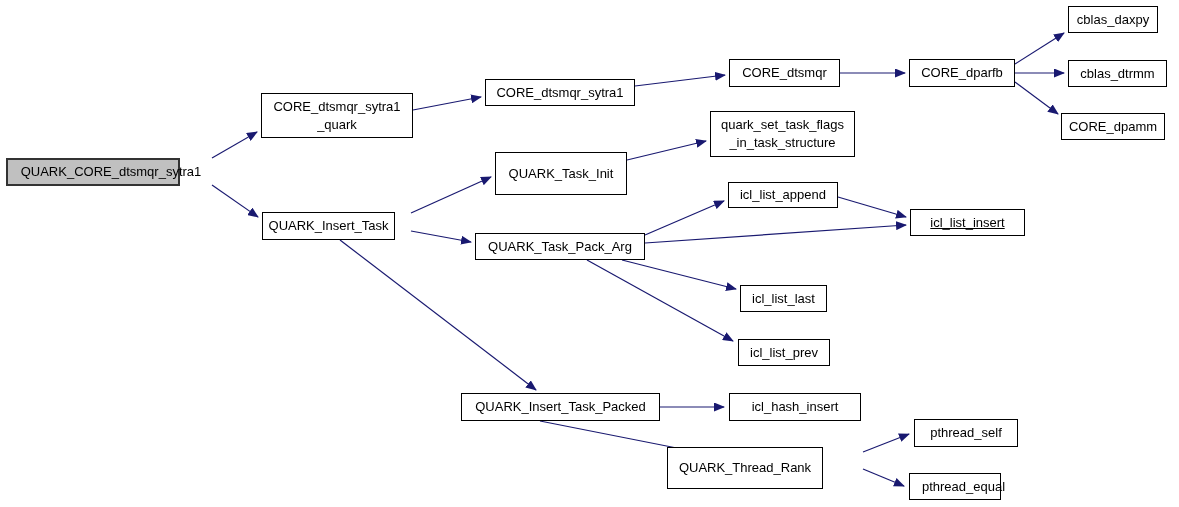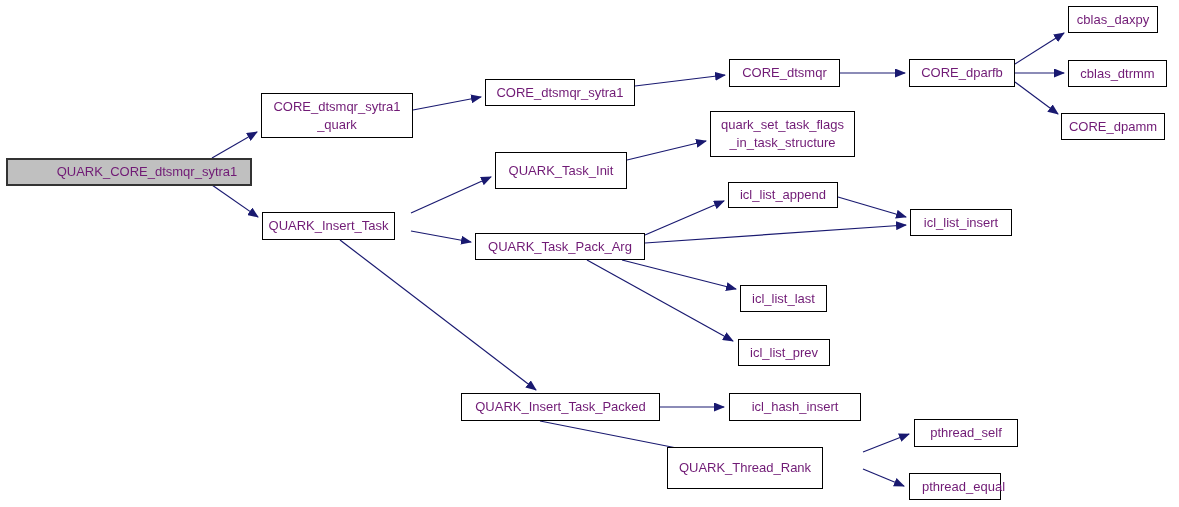--- a/index.html
+++ b/index.html
@@ -27,21 +27,21 @@
     left: 0;
     top: 0;
     width: 100%;
     height: 100%;
   }
   .node {
     position: absolute;
     box-sizing: border-box;
     background: #ffffff;
     border: 1px solid #000000;
-    color: #701a75;
+    color: #000000;
     font-size: 13px;
     line-height: 18px;
     display: flex;
     flex-direction: column;
     align-items: center;
     justify-content: center;
     white-space: nowrap;
     text-align: center;
     cursor: pointer;
   }
@@ -80,21 +80,21 @@
       <line x1="645" y1="243" x2="906" y2="225" stroke="#191970" stroke-width="1.2" marker-end="url(#arrowhead)"></line>
       <line x1="622" y1="260" x2="736" y2="289" stroke="#191970" stroke-width="1.2" marker-end="url(#arrowhead)"></line>
       <line x1="587" y1="260" x2="733" y2="341" stroke="#191970" stroke-width="1.2" marker-end="url(#arrowhead)"></line>
       <line x1="838" y1="197" x2="906" y2="217" stroke="#191970" stroke-width="1.2" marker-end="url(#arrowhead)"></line>
       <line x1="660" y1="407" x2="724" y2="407" stroke="#191970" stroke-width="1.2" marker-end="url(#arrowhead)"></line>
       <line x1="540" y1="421" x2="702" y2="453" stroke="#191970" stroke-width="1.2" marker-end="url(#arrowhead)"></line>
       <line x1="863" y1="452" x2="909" y2="434" stroke="#191970" stroke-width="1.2" marker-end="url(#arrowhead)"></line>
       <line x1="863" y1="469" x2="904" y2="486" stroke="#191970" stroke-width="1.2" marker-end="url(#arrowhead)"></line>
     </svg>
   <div id="node-layer" class="node-layer">
-      <div class="node root" style="left: 6px; top: 158px; width: 246px; height: 28px; padding-left: 36px;">
+      <div class="node root" style="left: 6px; top: 158px; width: 174px; height: 28px; padding-left: 36px;">
         <span>QUARK_CORE_dtsmqr_sytra1</span>
       </div>
       <div class="node" style="left: 261px; top: 93px; width: 152px; height: 45px;">
         <span>CORE_dtsmqr_sytra1</span>
         <span>_quark</span>
       </div>
       <div class="node" style="left: 485px; top: 79px; width: 150px; height: 27px;">
         <span>CORE_dtsmqr_sytra1</span>
       </div>
       <div class="node" style="left: 729px; top: 59px; width: 111px; height: 28px;">
@@ -109,33 +109,33 @@
       <div class="node" style="left: 1068px; top: 60px; width: 99px; height: 27px;">
         <span>cblas_dtrmm</span>
       </div>
       <div class="node" style="left: 1061px; top: 113px; width: 104px; height: 27px; justify-content: center;">
         <span>CORE_dpamm</span>
       </div>
       <div class="node" style="left: 710px; top: 111px; width: 145px; height: 46px;">
         <span>quark_set_task_flags</span>
         <span>_in_task_structure</span>
       </div>
-      <div class="node" style="left: 495px; top: 152px; width: 132px; height: 37px; align-items: center;">
+      <div class="node" style="left: 495px; top: 152px; width: 132px; height: 43px; align-items: center;">
         <span>QUARK_Task_Init</span>
       </div>
       <div class="node" style="left: 262px; top: 212px; width: 133px; height: 28px;">
         <span>QUARK_Insert_Task</span>
       </div>
       <div class="node" style="left: 475px; top: 233px; width: 170px; height: 27px;">
         <span>QUARK_Task_Pack_Arg</span>
       </div>
       <div class="node" style="left: 728px; top: 182px; width: 110px; height: 26px;">
         <span>icl_list_append</span>
       </div>
-      <div class="node" style="left: 910px; top: 209px; width: 102px; height: 27px;">
+      <div class="node" style="left: 910px; top: 209px; width: 115px; height: 27px; text-decoration: underline;">
         <span>icl_list_insert</span>
       </div>
       <div class="node" style="left: 740px; top: 285px; width: 87px; height: 27px;">
         <span>icl_list_last</span>
       </div>
       <div class="node" style="left: 738px; top: 339px; width: 92px; height: 27px;">
         <span>icl_list_prev</span>
       </div>
       <div class="node" style="left: 461px; top: 393px; width: 199px; height: 28px;">
         <span>QUARK_Insert_Task_Packed</span>

